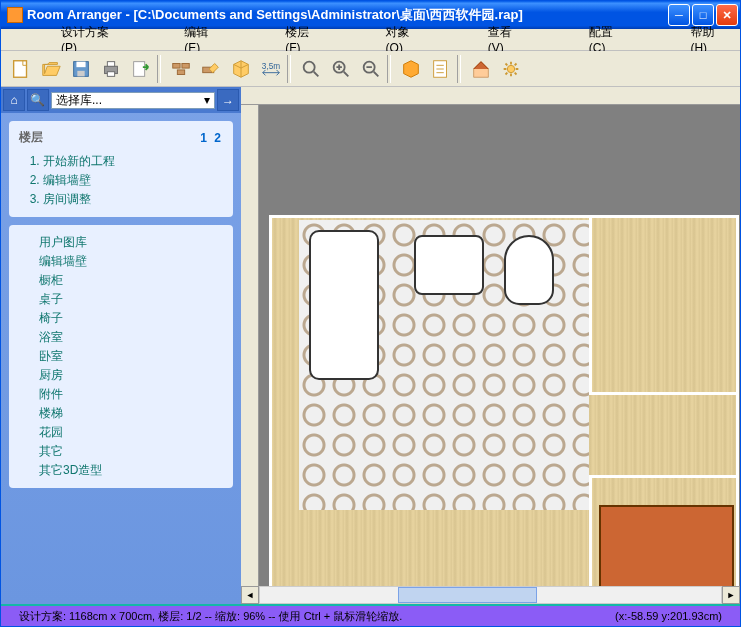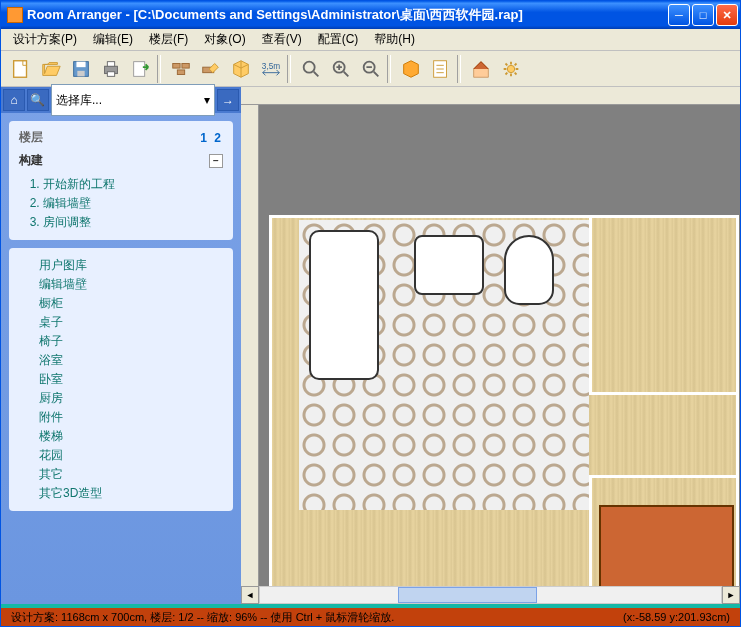--- a/index.html
+++ b/index.html
@@ -6,30 +6,30 @@
 body { font-family: "Microsoft YaHei", SimSun, Tahoma, sans-serif; font-size: 12px; background: #ece9d8; }
 .window { width: 741px; height: 627px; display: flex; flex-direction: column; border: 1px solid #0054e3; }
 .titlebar { background: linear-gradient(to bottom, #0058e6 0%, #3d91ff 8%, #0054e3 40%, #0054e3 88%, #003db2 100%); height: 28px; display: flex; align-items: center; padding: 0 2px 0 6px; color: white; font-weight: bold; font-size: 13px; }
 .titlebar-icon { width: 16px; height: 16px; background: #ff9933; border: 1px solid #cc6600; margin-right: 4px; display: inline-block; }
 .titlebar-text { flex: 1; white-space: nowrap; overflow: hidden; }
 .winbtns { display: flex; gap: 2px; }
 .winbtn { width: 22px; height: 22px; border: 1px solid white; border-radius: 3px; display: flex; align-items: center; justify-content: center; color: white; font-weight: bold; font-size: 11px; }
 .winbtn.min, .winbtn.max { background: linear-gradient(to bottom, #3d91ff, #0054e3); }
 .winbtn.close { background: linear-gradient(to bottom, #ff6b4a, #e33b0c); }
 .menubar { background: #ece9d8; height: 22px; display: flex; align-items: center; padding: 0 4px; border-bottom: 1px solid #c0c0c0; }
-.menuitem { padding: 2px 8px; cursor: default; }
+.menuitem { padding: 2px 8px; cursor: default; margin-left: 48px; }
 .toolbar { background: #ece9d8; height: 36px; display: flex; align-items: center; padding: 0 4px; border-bottom: 1px solid #c0c0c0; gap: 2px; }
 .tbtn { width: 28px; height: 28px; border: 1px solid transparent; display: flex; align-items: center; justify-content: flex-end; border-radius: 3px; }
 .tbtn svg { width: 22px; height: 22px; }
 .tsep { width: 4px; height: 28px; border-left: 1px solid #a0a0a0; border-right: 1px solid #fff; margin: 0 2px; }
 .workarea { flex: 1; display: flex; min-height: 0; }
 .sidebar { width: 240px; background: linear-gradient(to bottom, #7ba2e7 0%, #6b96e0 100%); display: flex; flex-direction: column; }
 .sidebarsearch { background: #4a7ad0; height: 26px; display: flex; align-items: center; padding: 2px; gap: 2px; }
 .homebtn, .gobtn { width: 22px; height: 22px; background: #3a6ac0; display: flex; align-items: center; justify-content: center; color: white; border: 1px solid #2a5ab0; }
-.libselect { flex: 1; height: 32px; background: white; border: 1px solid #7f9db9; padding: 4px 4px; display: flex; align-items: center; justify-content: space-between; }
+.libselect { flex: 1; height: 17px; background: white; border: 1px solid #7f9db9; padding: 4px 4px; display: flex; align-items: center; justify-content: space-between; }
 .panel { background: #e8f0ff; margin: 8px; border-radius: 4px; padding: 8px 10px; color: #003399; }
 .panel-hd { display: flex; justify-content: space-between; align-items: center; font-weight: bold; margin-bottom: 6px; color: #333; }
 .panel-hd .collapse { width: 14px; height: 14px; border: 1px solid #999; background: white; display: flex; align-items: center; justify-content: center; font-size: 10px; line-height: 1; }
 .floors { color: #666; }
 .floors a { color: #0066cc; margin: 0 2px; }
 .panel ol { list-style: decimal; padding-left: 24px; }
 .panel ol li, .panel ul li { color: #0f766e; padding: 1px 0; cursor: default; }
 .panel ul { list-style: none; padding-left: 20px; }
 .searchlink { color: #0066cc; font-weight: normal; font-size: 12px; }
 .canvas { flex: 1; background: #808080; display: flex; flex-direction: column; position: relative; }
@@ -38,21 +38,21 @@
 .ruler-v { width: 18px; background: #ece9d8; border-right: 1px solid #999; }
 .floorplan { flex: 1; background: #808080; position: relative; overflow: hidden; }
 .room { position: absolute; background: repeating-linear-gradient(90deg, #e8d4a0 0px, #d8c490 3px, #e8d4a0 6px, #dcc894 9px); border: 3px solid #ffffff; }
 .tilefloor { position: absolute; background: #f0f0f0; background-image: radial-gradient(circle at 15px 15px, transparent 8px, #bba890 9px, #bba890 11px, transparent 12px); background-size: 30px 30px; }
 .fixture { position: absolute; background: white; border: 2px solid #333; border-radius: 4px; }
 .desk { position: absolute; background: #cc6633; border: 2px solid #663300; }
 .scrollbar-h { height: 18px; background: #ece9d8; display: flex; }
 .scrollbar-h .track { flex: 1; background: #f0f0f0; border: 1px solid #ccc; position: relative; }
 .scrollbar-h .thumb { position: absolute; left: 30%; width: 30%; height: 100%; background: #c0d4f0; border: 1px solid #7ba2e7; }
 .sbtn { width: 18px; background: #ece9d8; border: 1px solid #999; display: flex; align-items: center; justify-content: center; font-size: 9px; }
-.statusbar { height: 22px; background: #c2410c; border-top: 4px solid #14b8a6; display: flex; align-items: center; padding: 0 10px; font-size: 11px; }
+.statusbar { height: 22px; background: #8b5cf6; border-top: 2px solid #14b8a6; display: flex; align-items: center; padding: 0 18px; font-size: 11px; }
 .statusbar .left { flex: 1; }
 .sidebar-scroll { flex: 1; overflow-y: auto; }
 </style>
 </head>
 <body>
 
 <div class="window">
   <div class="titlebar">
     <span class="titlebar-icon"></span>
     <span class="titlebar-text">Room Arranger - [C:\Documents and Settings\Administrator\桌面\西西软件园.rap]</span>
@@ -189,24 +189,20 @@
         <div class="gobtn">→</div>
       </div>
       <div class="sidebar-scroll">
         <div class="panel">
           <div class="panel-hd floors">
             <span>楼层</span>
             <span>
               <a>1</a>
               <a>2</a>
             </span>
-          </div>
-          <div class="panel-hd">
-            <span>构建</span>
-            <span class="collapse">−</span>
           </div>
           <ol id="build-list">
               <li>开始新的工程</li>
               <li>编辑墙壁</li>
               <li>房间调整</li>
             </ol>
         </div>
         <div class="panel">
           <ul id="cat-list">
               <li>用户图库</li>

